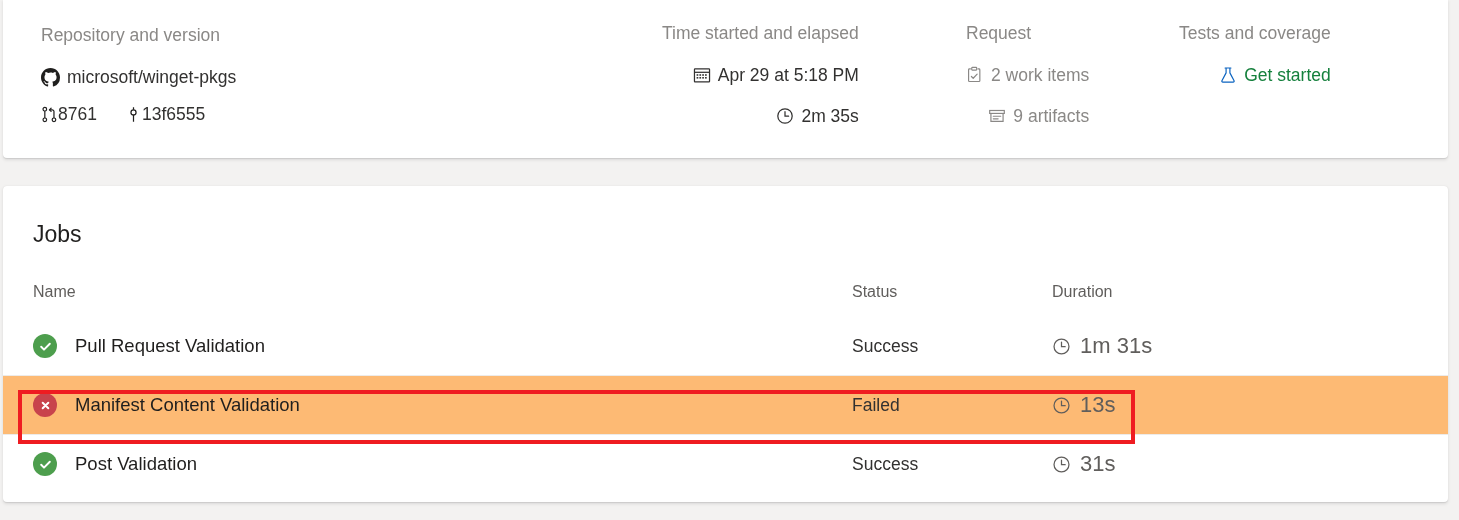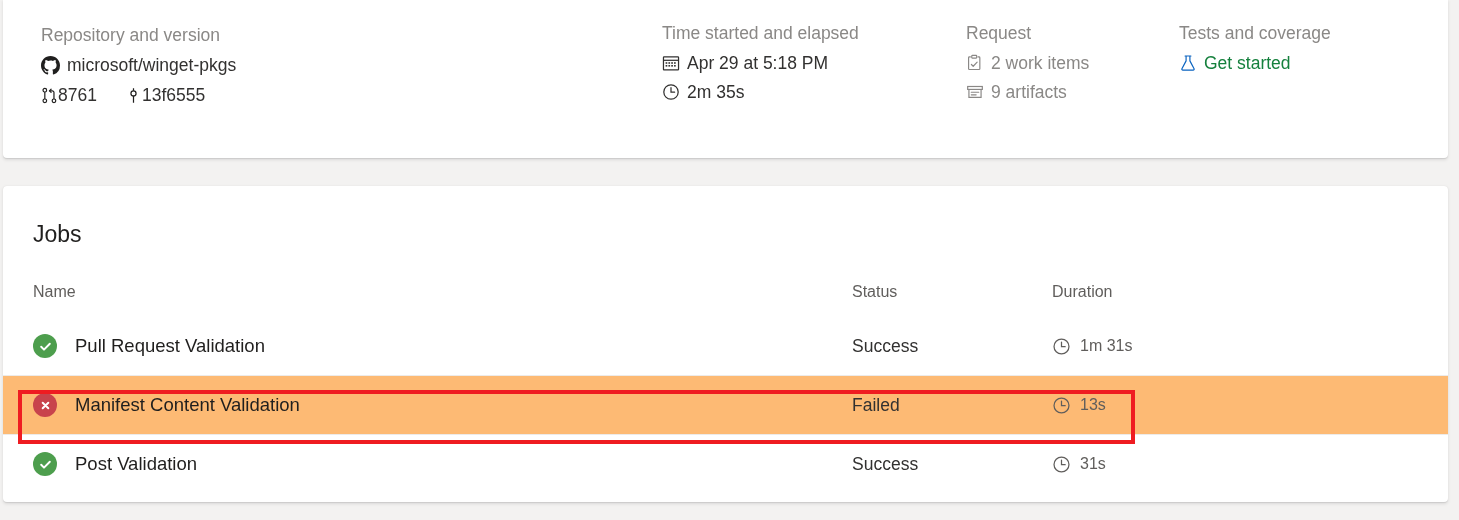--- a/index.html
+++ b/index.html
@@ -61,44 +61,45 @@
   .sum-title {
     font-size: 17.5px;
     color: #8a8886;
     font-weight: 400;
     line-height: 24px;
     white-space: nowrap;
   }
   .sum-row {
     display: flex;
     align-items: center;
-    margin-top: 7px;
+    margin-top: 19px;
     line-height: 22px;
     white-space: nowrap;
+    justify-content: flex-end;
   }
   .sum-row .ico {
     display: inline-flex;
     align-items: center;
     justify-content: center;
     margin-right: 7px;
     flex: 0 0 auto;
   }
   .sum-text {
     font-size: 17.5px;
     color: #323130;
   }
   .sum-text.muted { color: #8a8886; }
   .sum-link {
     font-size: 17.5px;
     color: #15803d;
     text-decoration: none;
     cursor: pointer;
   }
 
-  .inline-pair { display: flex; align-items: center; margin-top: 9px; }
+  .inline-pair { display: flex; align-items: center; margin-top: 16px; }
   .inline-pair .grp { display: flex; align-items: center; white-space: nowrap; }
   .inline-pair .grp + .grp { margin-left: 28px; }
 
   
   .jobs-heading {
     position: absolute;
     left: 30px;
     top: 33px;
     font-size: 23px;
     font-weight: 400;
@@ -152,21 +153,21 @@
     margin-left: 18px;
     white-space: nowrap;
   }
   .status-text {
     font-size: 17.5px;
     color: #323130;
     white-space: nowrap;
   }
   .dur-wrap { display: flex; align-items: center; }
   .dur-text {
-    font-size: 16px;
+    font-size: 22px;
     color: #605e5c;
     margin-left: 9px;
     white-space: nowrap;
   }
 
   
   .status-glyph {
     width: 24px; height: 24px;
     border-radius: 50%;
     display: inline-flex;

